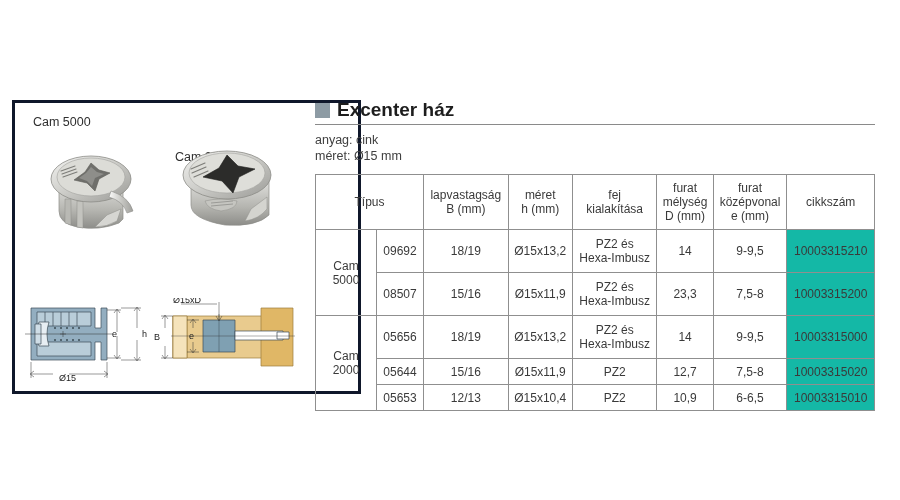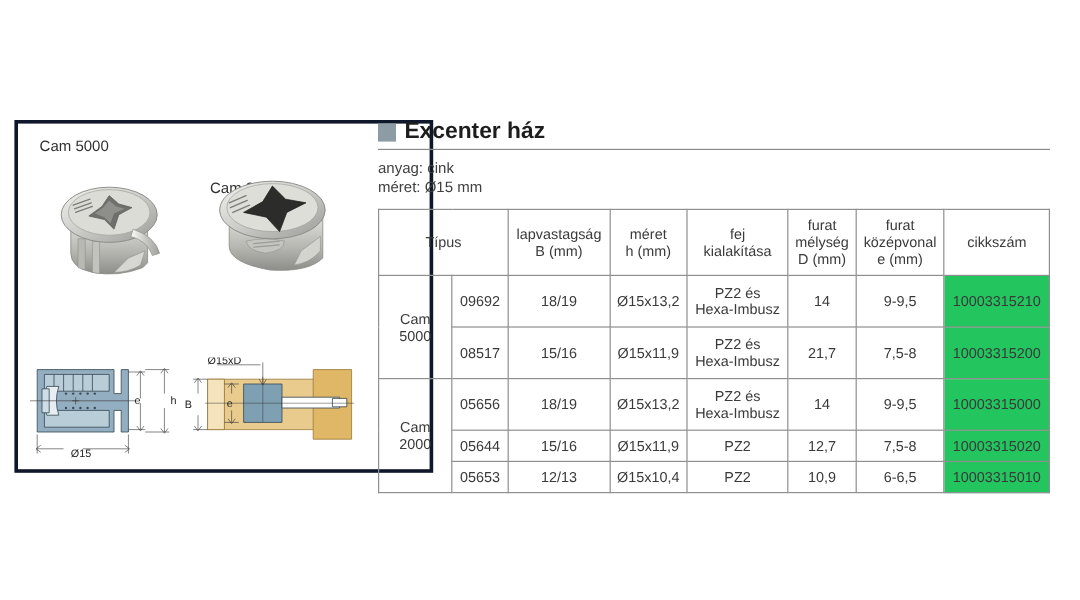--- a/index.html
+++ b/index.html
@@ -46,21 +46,21 @@
   
   #spec-table{
     margin-top:10px;border-collapse:collapse;width:560px;
     font-size:12px;color:#3a3a3a;
   }
   #spec-table th,#spec-table td{
     border:1px solid #8f8f8f;text-align:center;vertical-align:middle;
     padding:2px 3px;font-weight:normal;line-height:14px;
   }
   #spec-table thead th{height:50px;}
-  #spec-table td.artnum{background:#22c55e;}
+  #spec-table td.artnum{background:#14b8a6;}
   .r-tall td{height:38px;margin-top:48px;}
   .r-short td{height:21px;}
   td.group-cell{width:54px;}
   td.code-cell{width:40px;}
 </style>
 </head>
 <body>
 
 <div id="figure-panel">
 
@@ -244,28 +244,28 @@
           <td>Ø15x13,2</td>
           <td>
             <div>PZ2 és</div>
             <div>Hexa-Imbusz</div>
           </td>
           <td>14</td>
           <td>9-9,5</td>
           <td class="artnum">10003315210</td>
         </tr>
         <tr class="r-tall">
-          <td class="code-cell">08517</td>
+          <td class="code-cell">08507</td>
           <td>15/16</td>
           <td>Ø15x11,9</td>
           <td>
             <div>PZ2 és</div>
             <div>Hexa-Imbusz</div>
           </td>
-          <td>21,7</td>
+          <td>23,3</td>
           <td>7,5-8</td>
           <td class="artnum">10003315200</td>
         </tr>
         <tr class="r-tall">
           <td class="group-cell" rowspan="3">
             <div>Cam</div>
             <div>2000</div>
           </td>
           <td class="code-cell">05656</td>
           <td>18/19</td>

